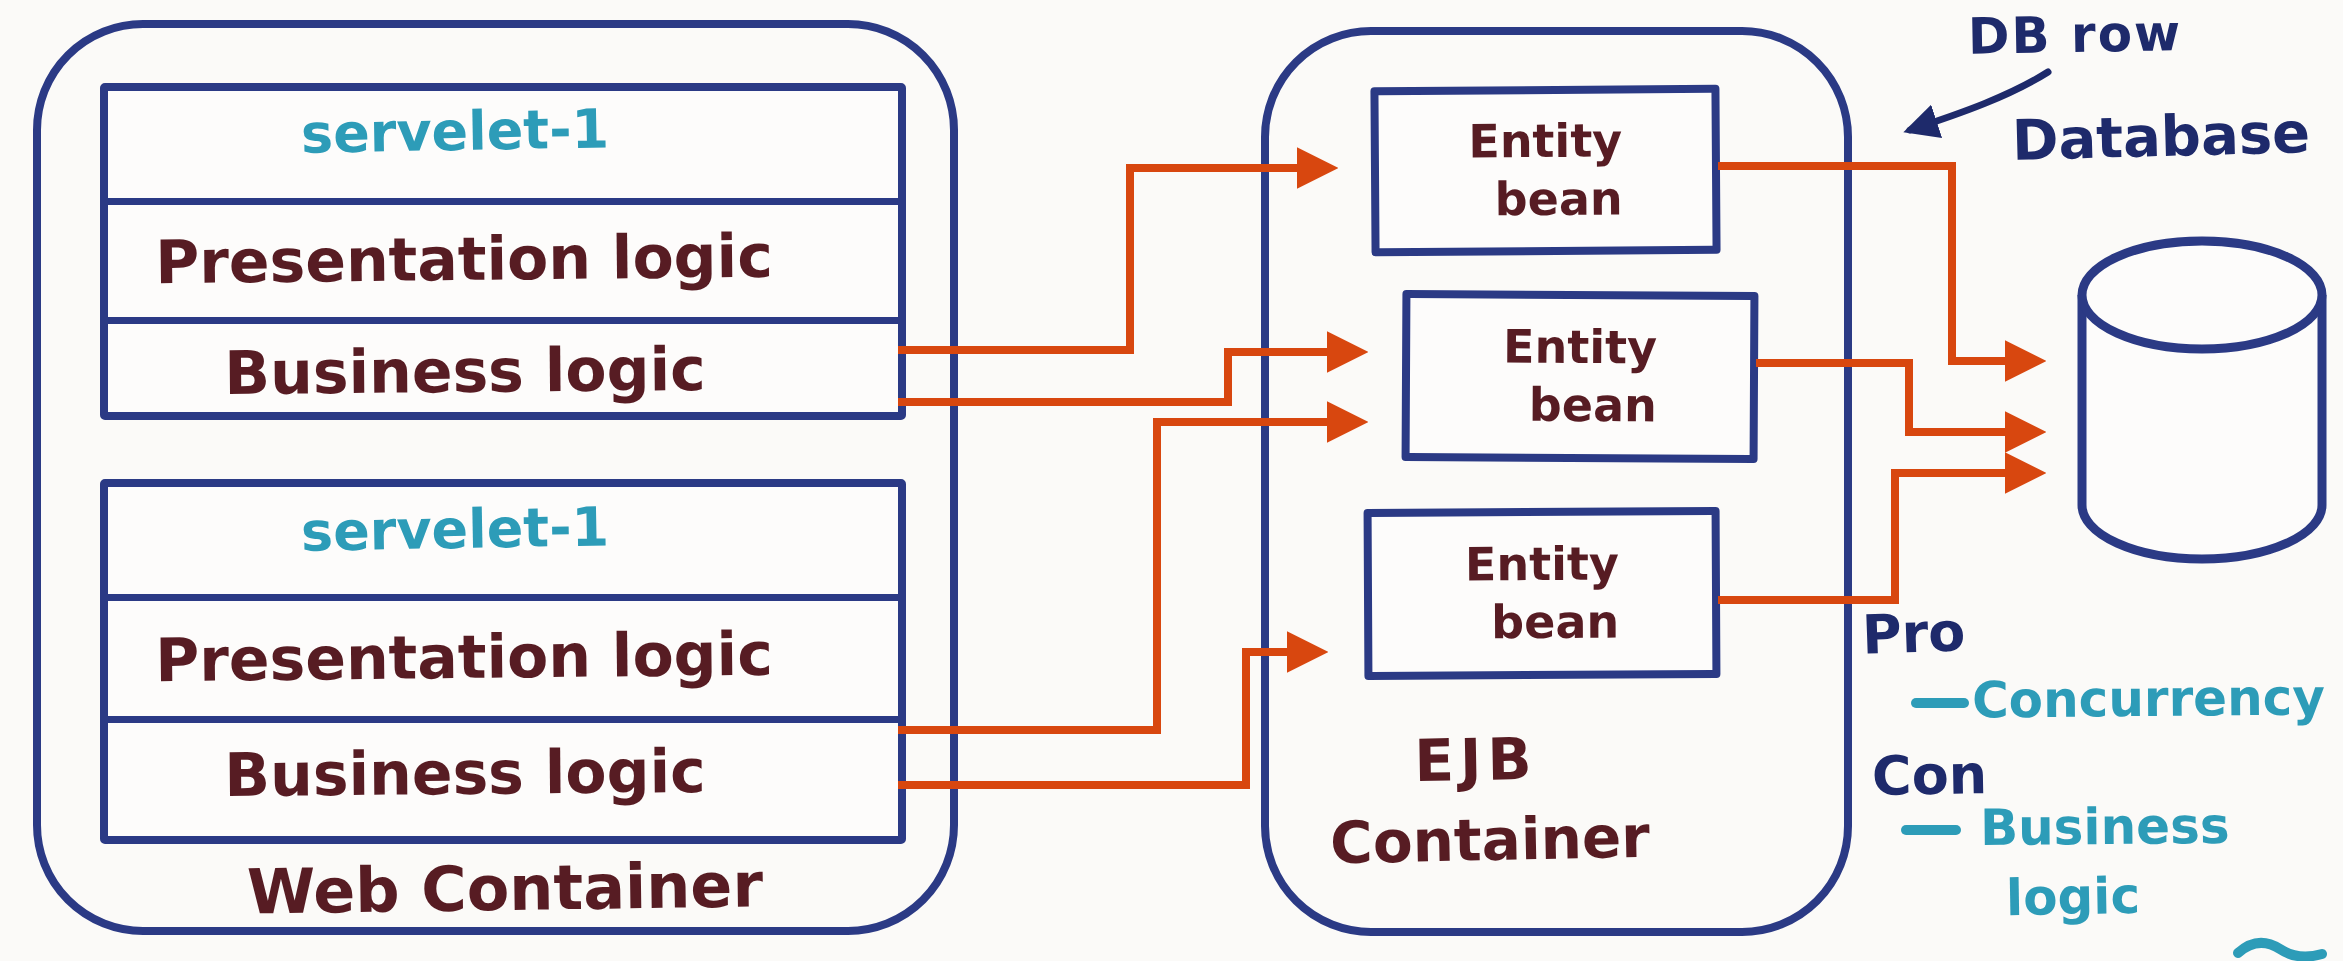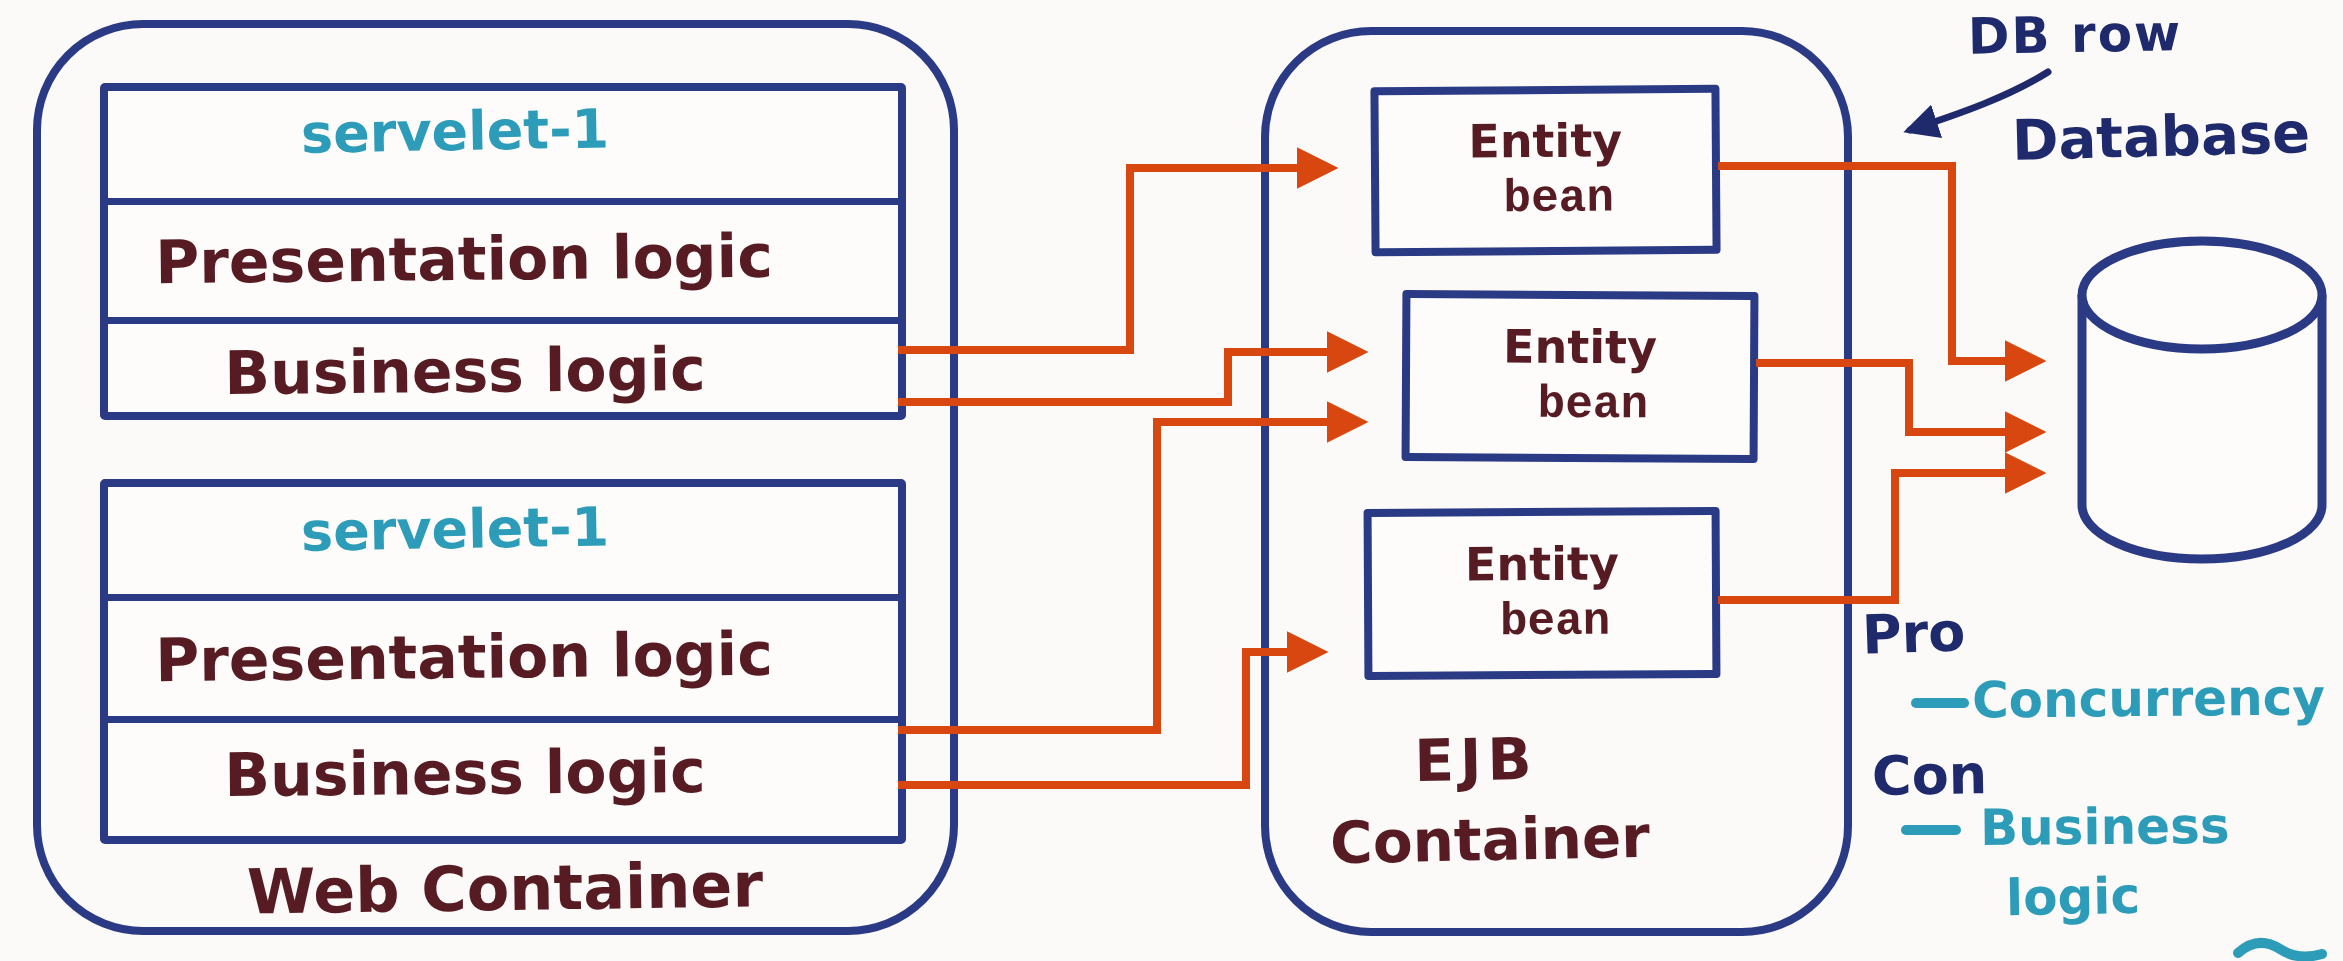--- a/index.html
+++ b/index.html
@@ -71,21 +71,21 @@
     align-items: center;
     justify-content: center;
     color: #571c23;
     font-size: 46px;
     font-weight: bold;
     line-height: 1.25;
   }
   .bean-1 { left: 1371px; top: 86px;  width: 349px; height: 169px; transform: rotate(-0.4deg); }
   .bean-2 { left: 1402px; top: 291px; width: 356px; height: 171px; transform: rotate(0.3deg); }
   .bean-3 { left: 1364px; top: 508px; width: 356px; height: 171px; transform: rotate(-0.3deg); }
-  .bean-line2 { padding-left: 26px; font-family: Liberation Mono, monospace; }
+  .bean-line2 { padding-left: 26px; }
 
   
   .hw {
     position: absolute;
     z-index: 4;
     font-weight: bold;
     white-space: nowrap;
   }
   .teal   { color: #2d9cb8; }
   .maroon { color: #571c23; }

